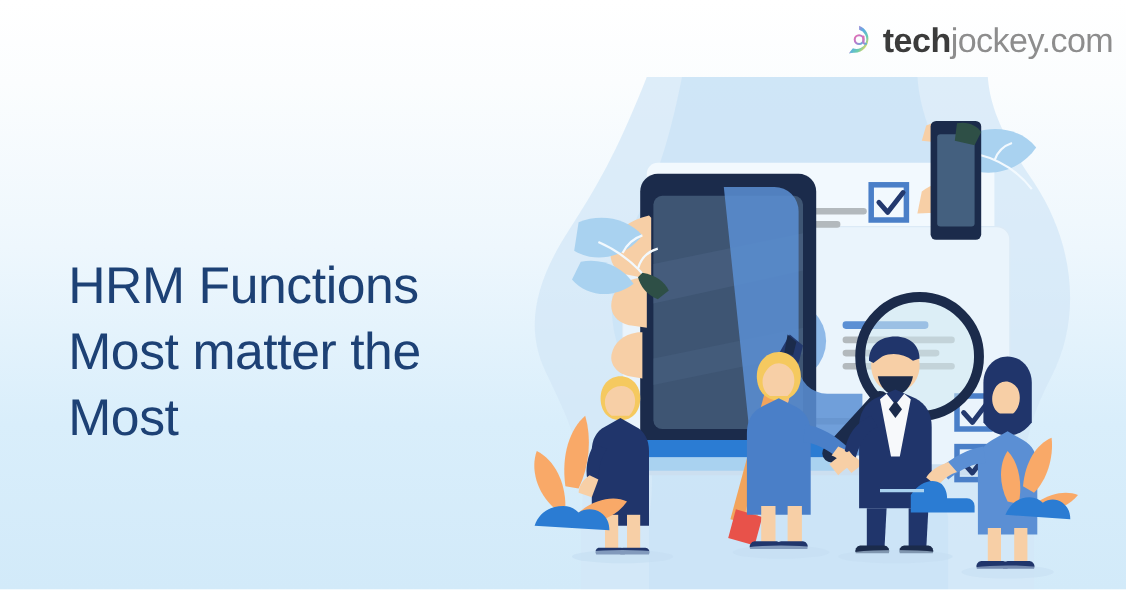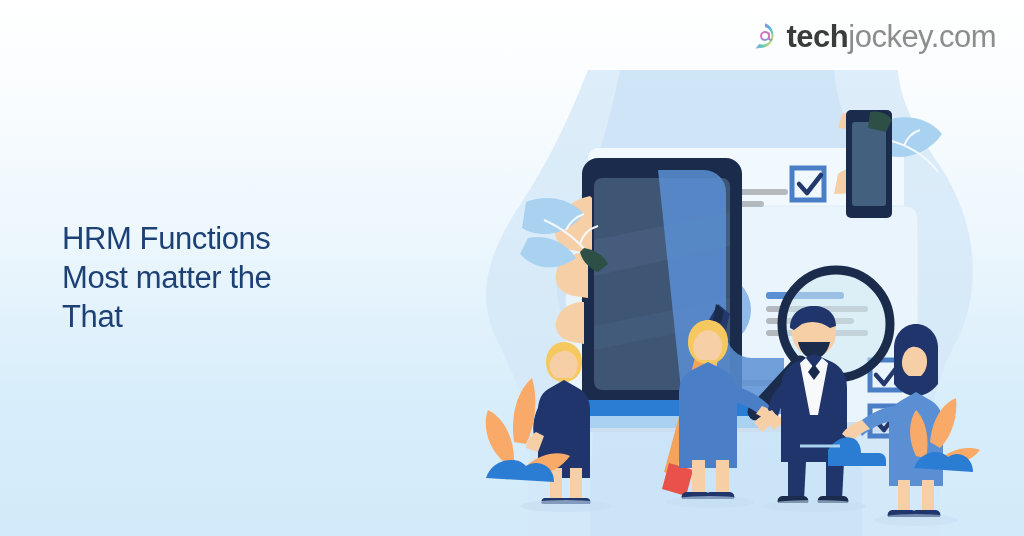--- a/index.html
+++ b/index.html
@@ -17,21 +17,21 @@
     width: 1024px;
     height: 536px;
     background: linear-gradient(to bottom, #ffffff 0%, #fbfdfe 14%, #eef7fd 42%, #d9eefb 72%, #d2eaf9 100%);
     overflow: hidden;
   }
 
   
   #logo {
     position: absolute;
     top: 14px;
-    right: 28px;
+    right: 12px;
     display: flex;
     align-items: center;
     gap: 7px;
     height: 44px;
   }
   #logo .mark {
     width: 30px;
     height: 30px;
     flex: 0 0 30px;
     display: block;
@@ -45,21 +45,21 @@
   #logo .wm-bold { font-weight: 700; color: #3b3b3b; }
   #logo .wm-light { font-weight: 400; color: #8d8d8d; }
 
   
   #headline {
     position: absolute;
     left: 62px;
     top: 198px;
     width: 430px;
     color: #1d4175;
-    font-size: 31px;
+    font-size: 47px;
     font-weight: 400;
     line-height: 1.27;
     letter-spacing: -0.4px;
   }
   #headline .ln { display: block; }
 
   
   #illustration {
     position: absolute;
     left: 470px;
@@ -95,21 +95,21 @@
       <path d="M14 56 L12 59 L22 57 Z" fill="url(#ringGrad)" opacity="0.92"></path>
       <circle cx="32" cy="32" r="8.5" fill="none" stroke="url(#atGrad)" stroke-width="4"></circle>
       <path d="M40.5 26 L40.5 36 Q40.5 41 45.5 40" fill="none" stroke="url(#atGrad)" stroke-width="4" stroke-linecap="round"></path>
     </svg>
     <div class="wordmark"><span class="wm-bold">tech</span><span class="wm-light">jockey.com</span></div>
   </div>
 
   <h1 id="headline">
     <span class="ln">HRM Functions</span>
     <span class="ln">Most matter the</span>
-    <span class="ln">That</span>
+    <span class="ln">Most</span>
   </h1>
 
   <div id="illustration">
     <svg viewBox="0 0 554 466" xmlns="http://www.w3.org/2000/svg">
 
       <g>
         <path d="M118 0 C95 58 78 92 48 138 C18 184 6 226 26 268 C48 314 66 350 58 400 L58 466 L470 466 L470 410
                  C452 360 462 318 486 272 C514 218 506 150 470 96 C440 52 430 26 428 0 Z" fill="#d3e7f7" opacity="0.75"></path>
         <path d="M150 0 C140 50 130 86 110 126 C86 174 78 214 96 256 C118 306 128 350 120 402 L120 466 L392 466
                  L392 400 C378 352 388 310 410 266 C436 212 430 146 400 98 C376 58 366 28 364 0 Z" fill="#c9e2f6" opacity="0.7"></path>

